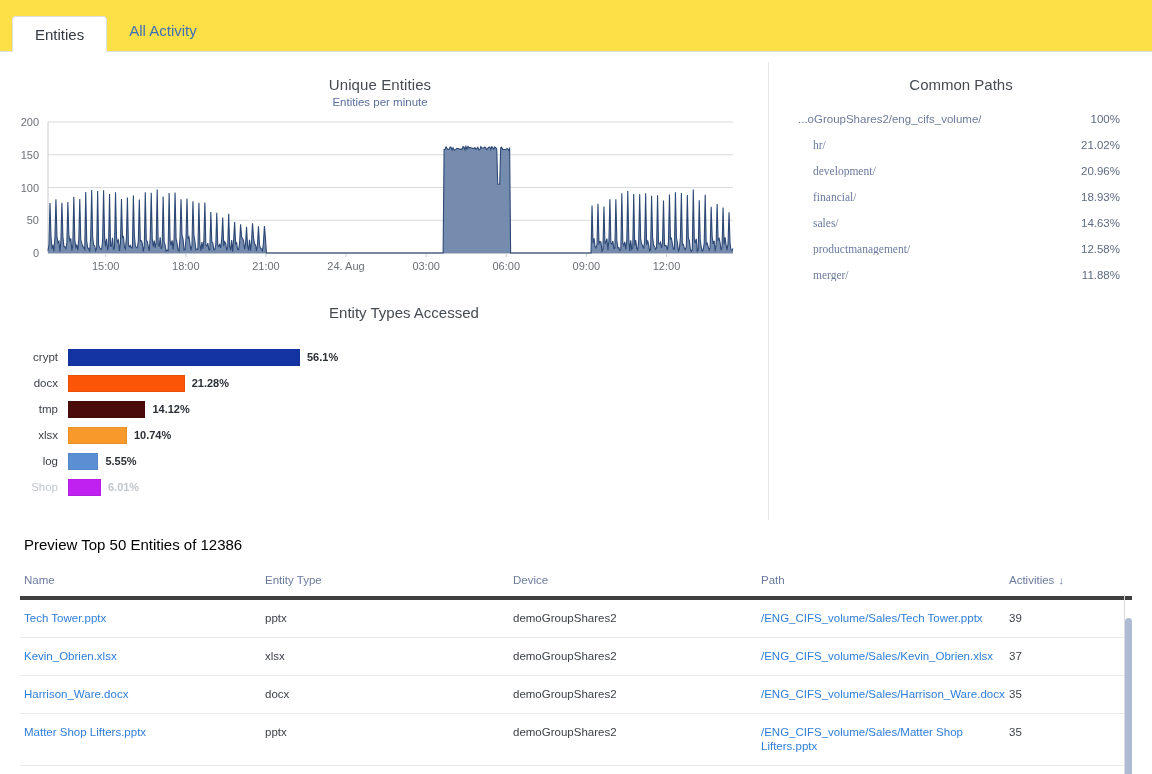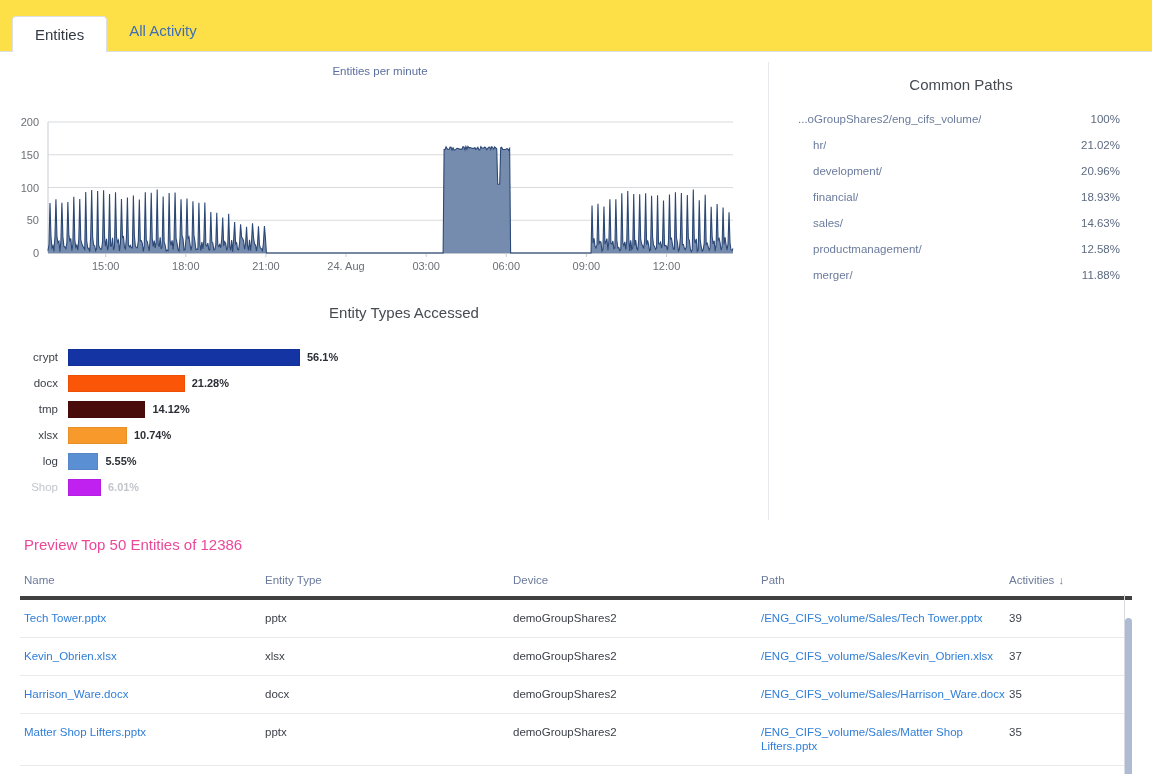--- a/index.html
+++ b/index.html
@@ -76,25 +76,25 @@
   
   .paths-wrap{position:absolute;left:770px;top:62px;width:382px;height:260px;}
   .paths-title{text-align:center;font-size:15px;color:#464b52;margin:14px 0 0 0;}
   .paths-list{position:absolute;left:0;top:44px;width:382px;}
   .path-row{
     display:flex;justify-content:space-between;align-items:center;
     height:26px;font-size:11.5px;color:#6b7b9c;padding:0 32px 0 28px;box-sizing:border-box;
   }
   .path-row .pname{white-space:nowrap;overflow:hidden;text-overflow:ellipsis;}
   .path-row .pval{color:#5d6a80;white-space:nowrap;padding-left:12px;}
-  .path-row.indent .pname{padding-left:15px;}
+  .path-row.indent .pname{padding-left:15px;font-family:Liberation Serif, serif;}
 
   
   .preview-title{
-    position:absolute;left:24px;top:536px;font-size:15px;color:#ec4899;
+    position:absolute;left:24px;top:536px;font-size:15px;color:#000000;
   }
   .table-wrap{
     position:absolute;left:20px;top:570px;width:1112px;height:204px;
     overflow:hidden;
   }
   table.ptable{border-collapse:collapse;width:1107px;table-layout:fixed;}
   table.ptable th{
     text-align:left;font-weight:400;font-size:11.5px;color:#6b7b9c;
     padding:4px 6px 10px 4px;border-bottom:4px solid #404040;
     vertical-align:bottom;
@@ -132,20 +132,21 @@
     </div>
     <div class="tab">
       <span>All Activity</span>
     </div>
   </div>
 </div>
 
 <div class="panel-divider"></div>
 
 <div class="linechart-wrap">
+  <div class="chart-title">Unique Entities</div>
   <div class="chart-sub">Entities per minute</div>
   <svg class="lc-svg" id="lc-svg" width="760" height="185">
       <line x1="48" x2="733" y1="145" y2="145" stroke="#d9dbde" stroke-width="1"></line>
       <text x="39" y="149" text-anchor="end" font-size="11" fill="#6b6f76" font-family="&quot;Liberation Sans&quot;, sans-serif">0</text>
       <line x1="48" x2="733" y1="112.25" y2="112.25" stroke="#d9dbde" stroke-width="1"></line>
       <text x="39" y="116.25" text-anchor="end" font-size="11" fill="#6b6f76" font-family="&quot;Liberation Sans&quot;, sans-serif">50</text>
       <line x1="48" x2="733" y1="79.5" y2="79.5" stroke="#d9dbde" stroke-width="1"></line>
       <text x="39" y="83.5" text-anchor="end" font-size="11" fill="#6b6f76" font-family="&quot;Liberation Sans&quot;, sans-serif">100</text>
       <line x1="48" x2="733" y1="46.75" y2="46.75" stroke="#d9dbde" stroke-width="1"></line>
       <text x="39" y="50.75" text-anchor="end" font-size="11" fill="#6b6f76" font-family="&quot;Liberation Sans&quot;, sans-serif">150</text>

